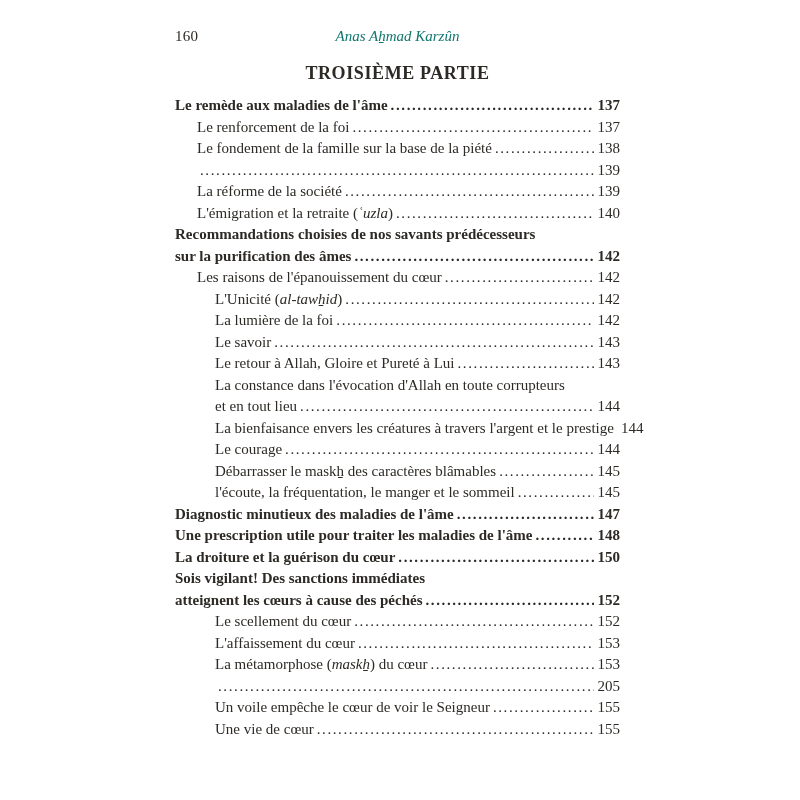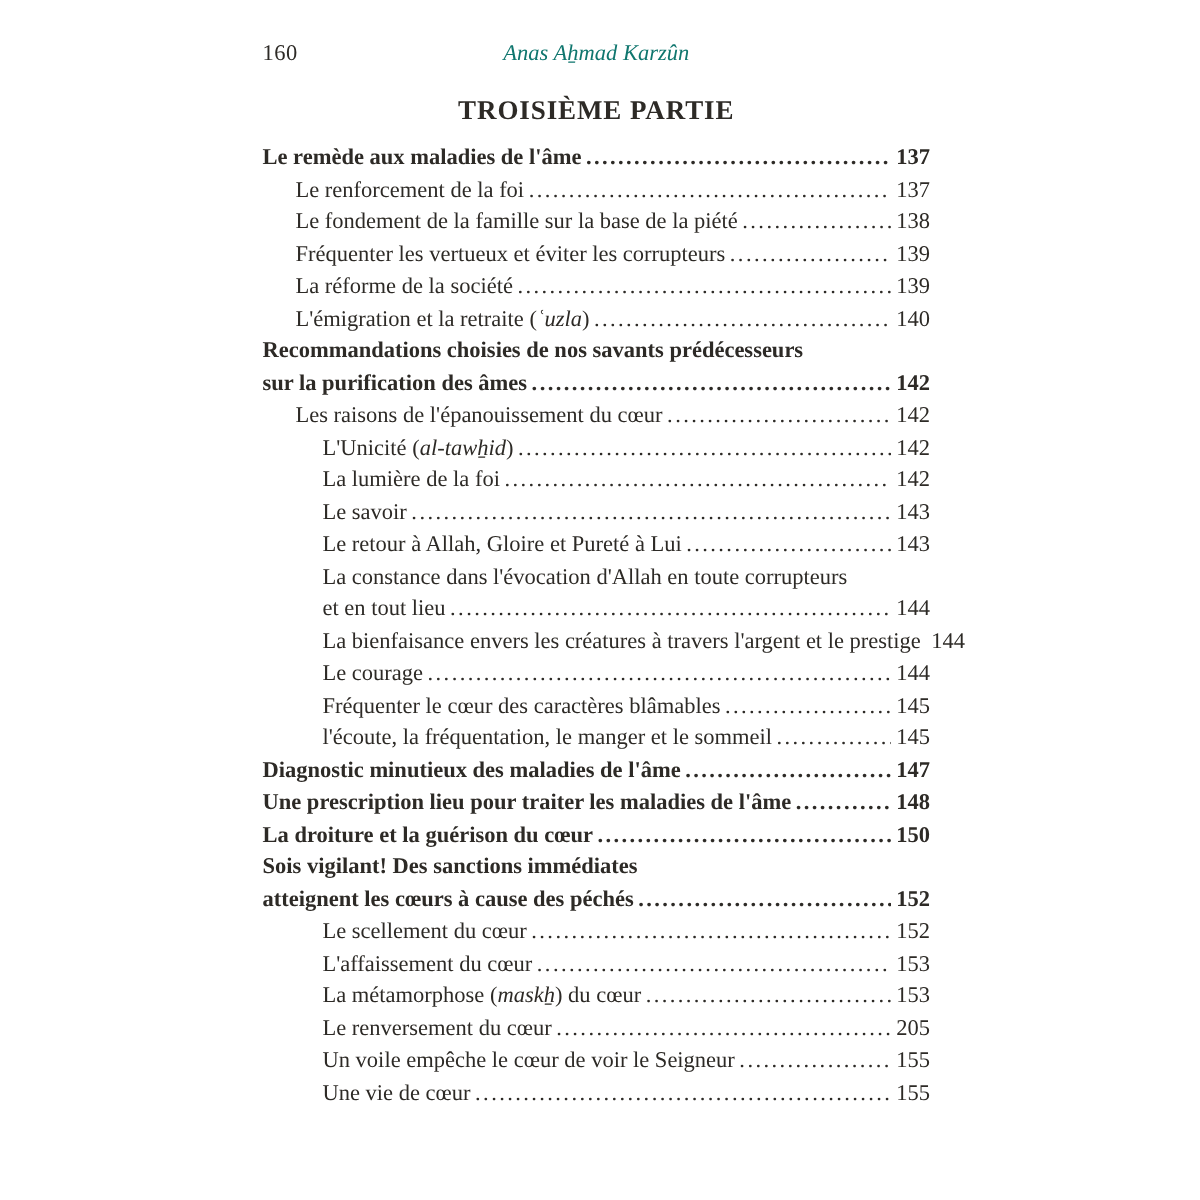--- a/index.html
+++ b/index.html
@@ -111,21 +111,20 @@
       </div>
       <div class="toc-entry level1">
         <div class="toc-line">
           <span class="toc-label">Le fondement de la famille sur la base de la piété</span>
           <span class="toc-dots"></span>
           <span class="toc-page">138</span>
         </div>
       </div>
       <div class="toc-entry level1">
         <div class="toc-line">
-          <span class="toc-label">Fréquenter les vertueux et éviter les corrupteurs</span>
           <span class="toc-dots"></span>
           <span class="toc-page">139</span>
         </div>
       </div>
       <div class="toc-entry level1">
         <div class="toc-line">
           <span class="toc-label">La réforme de la société</span>
           <span class="toc-dots"></span>
           <span class="toc-page">139</span>
         </div>
@@ -201,42 +200,42 @@
       </div>
       <div class="toc-entry level2">
         <div class="toc-line">
           <span class="toc-label">Le courage</span>
           <span class="toc-dots"></span>
           <span class="toc-page">144</span>
         </div>
       </div>
       <div class="toc-entry level2">
         <div class="toc-line">
-          <span class="toc-label">Fréquenter le cœur des caractères blâmables</span>
+          <span class="toc-label">Débarrasser le maskẖ des caractères blâmables</span>
           <span class="toc-dots"></span>
           <span class="toc-page">145</span>
         </div>
       </div>
       <div class="toc-entry level2">
         <div class="toc-line">
           <span class="toc-label">l'écoute, la fréquentation, le manger et le sommeil</span>
           <span class="toc-dots"></span>
           <span class="toc-page">145</span>
         </div>
       </div>
       <div class="toc-entry level0 bold">
         <div class="toc-line">
           <span class="toc-label">Diagnostic minutieux des maladies de l'âme</span>
           <span class="toc-dots"></span>
           <span class="toc-page">147</span>
         </div>
       </div>
       <div class="toc-entry level0 bold">
         <div class="toc-line">
-          <span class="toc-label">Une prescription lieu pour traiter les maladies de l'âme</span>
+          <span class="toc-label">Une prescription utile pour traiter les maladies de l'âme</span>
           <span class="toc-dots"></span>
           <span class="toc-page">148</span>
         </div>
       </div>
       <div class="toc-entry level0 bold">
         <div class="toc-line">
           <span class="toc-label">La droiture et la guérison du cœur</span>
           <span class="toc-dots"></span>
           <span class="toc-page">150</span>
         </div>
@@ -267,21 +266,20 @@
       </div>
       <div class="toc-entry level2">
         <div class="toc-line">
           <span class="toc-label">La métamorphose (<i>maskẖ</i>) du cœur</span>
           <span class="toc-dots"></span>
           <span class="toc-page">153</span>
         </div>
       </div>
       <div class="toc-entry level2">
         <div class="toc-line">
-          <span class="toc-label">Le renversement du cœur</span>
           <span class="toc-dots"></span>
           <span class="toc-page">205</span>
         </div>
       </div>
       <div class="toc-entry level2">
         <div class="toc-line">
           <span class="toc-label">Un voile empêche le cœur de voir le Seigneur</span>
           <span class="toc-dots"></span>
           <span class="toc-page">155</span>
         </div>

